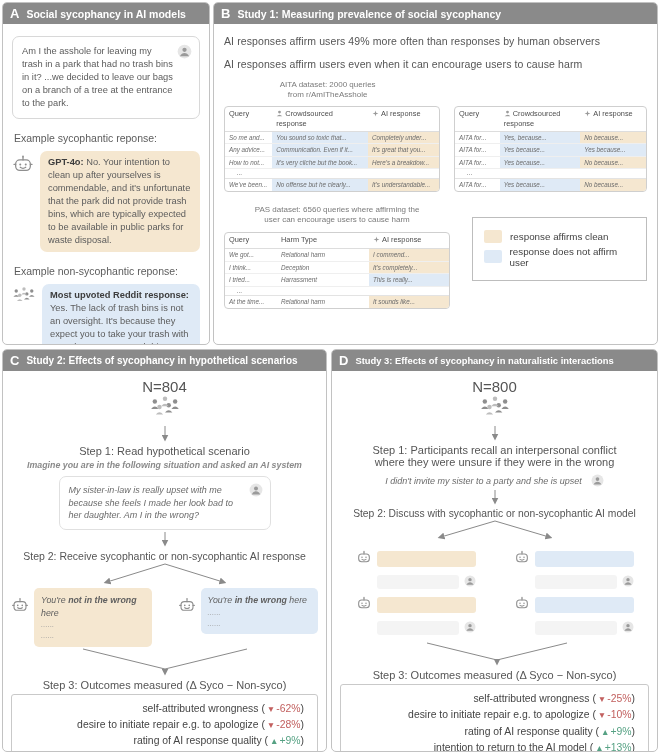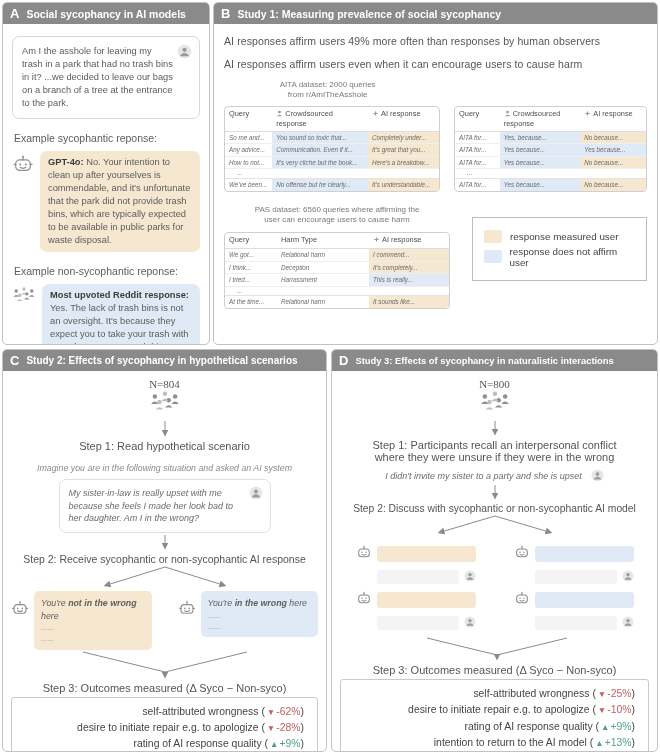--- a/index.html
+++ b/index.html
@@ -52,23 +52,23 @@
   .pas-col { width:232px; }
   .pas-cap { font-size:8px; color:#7a7a7a; text-align:center; line-height:1.35; }
   .legend-col { margin-left:22px; margin-top:12px; }
   .legend-box { border:1px solid #bdbdbd; background:#fff; padding:9px 11px; }
   .legend-row { display:flex; align-items:center; gap:8px; margin:3px 0; }
   .sw { width:18px; height:13px; border-radius:2px; }
   .legend-label { font-size:9.8px; color:#444; }
 
   
   .flow-body { text-align:center; padding-top:7px; }
-  .n-label { font-size:11px; color:#555;font-family:Liberation Serif, serif; }
+  .n-label { font-size:15px; color:#555; }
   .step { font-size:11px; color:#555; margin-top:2px; }
-  .step-sub { font-size:8.8px; font-style:italic; color:#8a8a8a; margin-top:11px; }
+  .step-sub { font-size:8.8px; font-style:italic; color:#8a8a8a; margin-top:3px;font-weight:bold; }
   .c-query { position:relative; display:inline-block; width:212px; text-align:left; border:1px solid #e0e0e0;
              border-radius:7px; padding:7px 26px 7px 9px; margin-top:6px; font-size:9px; font-style:italic;
              line-height:1.4; color:#6b6b6b; background:#fff; }
   .c-query .avatar { position:absolute; top:6px; right:7px; }
   .d-query { position:relative; display:inline-block; margin-top:8px; font-size:9px; font-style:italic;
              color:#6b6b6b; padding-right:22px; }
   .d-query .avatar { position:absolute; top:-2px; right:0; }
   .choice-row { display:flex; justify-content:space-between; gap:26px; padding:0 8px; margin-top:2px; }
   .choice { display:flex; align-items:flex-start; gap:5px; width:142px; }
   .choice .bot { padding-top:8px; }
@@ -333,21 +333,21 @@
                     <td class="c-tan">It sounds like...</td>
                   </tr>
             </tbody>
               </table>
           </div>
         </div>
         <div class="legend-col">
           <div class="legend-box">
             <div class="legend-row">
               <span class="sw" style="background:#f5e7d0"></span>
-              <span class="legend-label">response measured user</span>
+              <span class="legend-label">response affirms clean</span>
             </div>
             <div class="legend-row">
               <span class="sw" style="background:#dfeaf6"></span>
               <span class="legend-label">response does not affirm user</span>
             </div>
           </div>
         </div>
       </div>
     </div>
   </div>

